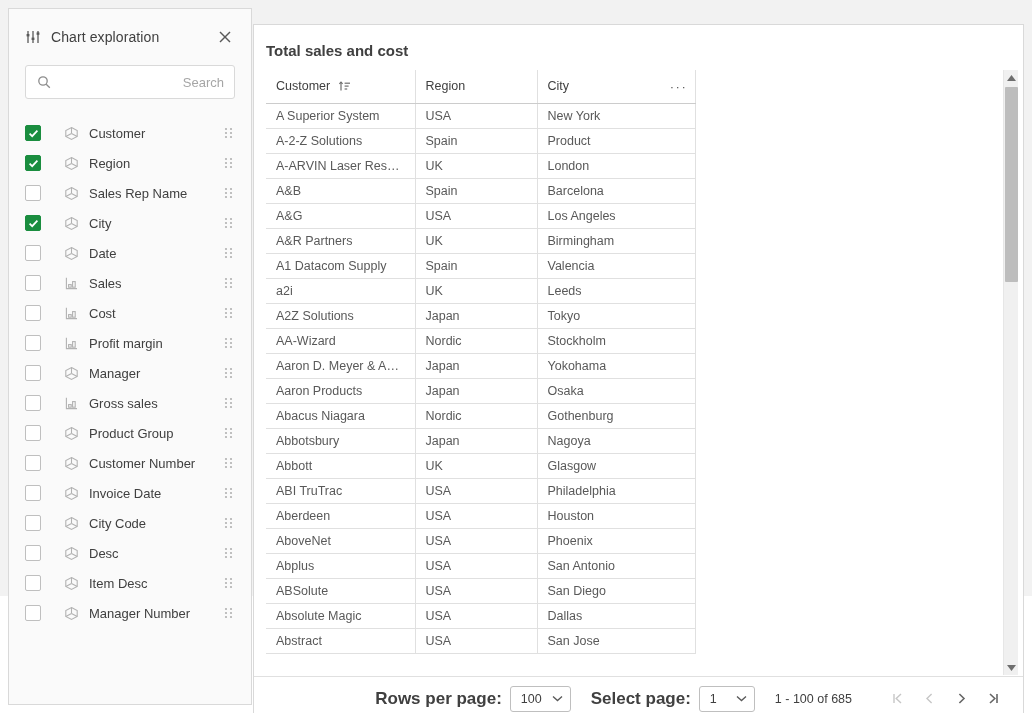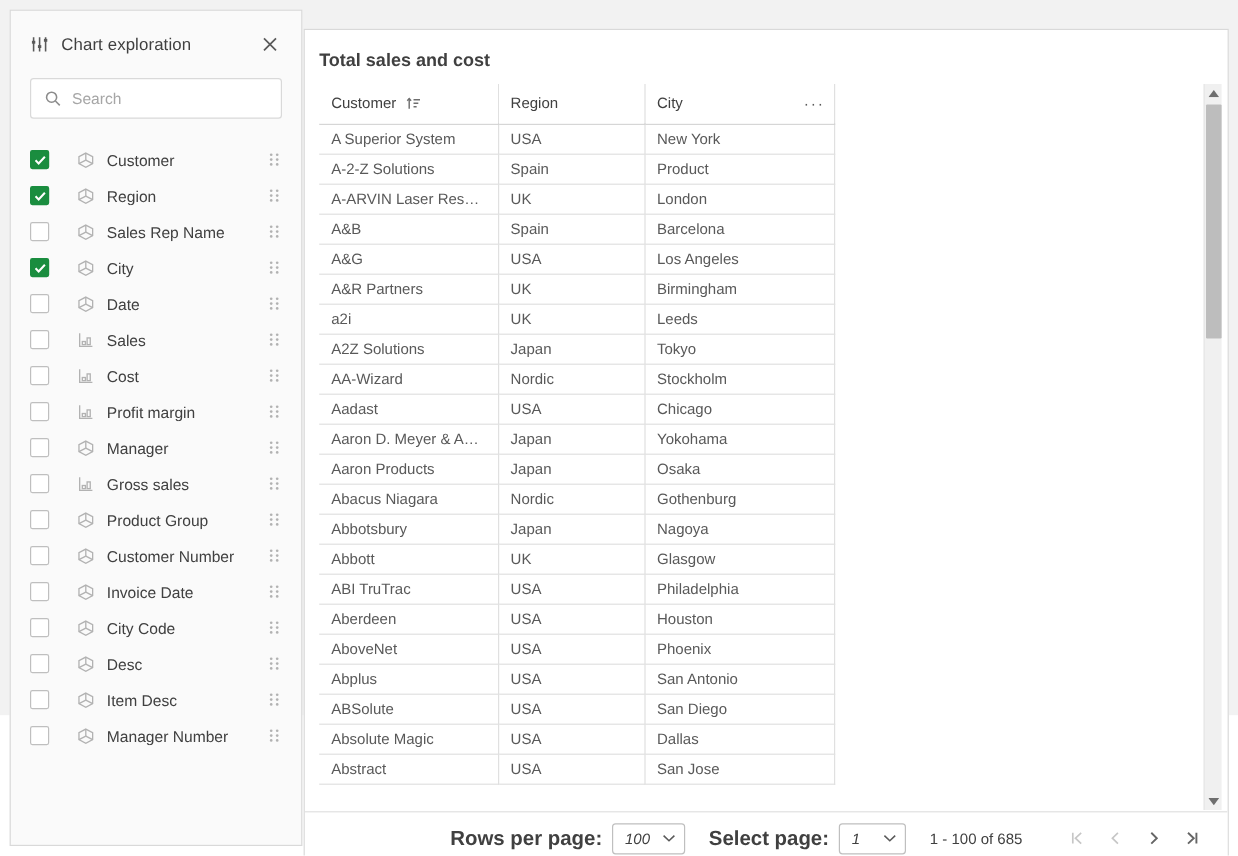--- a/index.html
+++ b/index.html
@@ -97,20 +97,21 @@
   }
   .ep-search-input {
     border: none;
     outline: none;
     background: transparent;
     font-family: "Liberation Sans", sans-serif;
     font-size: 13px;
     color: #a16207;
     width: 100%;
     padding: 0;
+    text-align: right;
   }
   .ep-search-input::placeholder { color: #a6a6a6; }
 
   .field-list {
     margin-top: 19px;
     padding: 0 10px 0 16px;
     box-sizing: border-box;
   }
   .field-row {
     height: 30px;
@@ -331,21 +332,20 @@
     background: #ffffff;
     display: flex;
     align-items: center;
     justify-content: space-between;
     padding: 0 7px 0 10px;
     box-sizing: border-box;
     margin-right: 20px;
     font-size: 12.5px;
     color: #404040;
     cursor: pointer;
-    font-style: italic;
   }
   .pg-select .chev {
     margin-left: 10px;
     color: #595959;
     display: inline-flex;
     align-items: center;
   }
   .pg-range {
     font-size: 12.5px;
     color: #404040;
@@ -859,38 +859,38 @@
               <td>A&amp;G</td>
               <td>USA</td>
               <td>Los Angeles</td>
             </tr>
             <tr>
               <td>A&amp;R Partners</td>
               <td>UK</td>
               <td>Birmingham</td>
             </tr>
             <tr>
+              <td>A1 Datacom Supply</td>
+              <td>Spain</td>
+              <td>Valencia</td>
+            </tr>
+            <tr>
               <td>a2i</td>
               <td>UK</td>
               <td>Leeds</td>
             </tr>
             <tr>
               <td>A2Z Solutions</td>
               <td>Japan</td>
               <td>Tokyo</td>
             </tr>
             <tr>
               <td>AA-Wizard</td>
               <td>Nordic</td>
               <td>Stockholm</td>
-            </tr>
-            <tr>
-              <td>Aadast</td>
-              <td>USA</td>
-              <td>Chicago</td>
             </tr>
             <tr>
               <td>Aaron D. Meyer &amp; Associates</td>
               <td>Japan</td>
               <td>Yokohama</td>
             </tr>
             <tr>
               <td>Aaron Products</td>
               <td>Japan</td>
               <td>Osaka</td>

